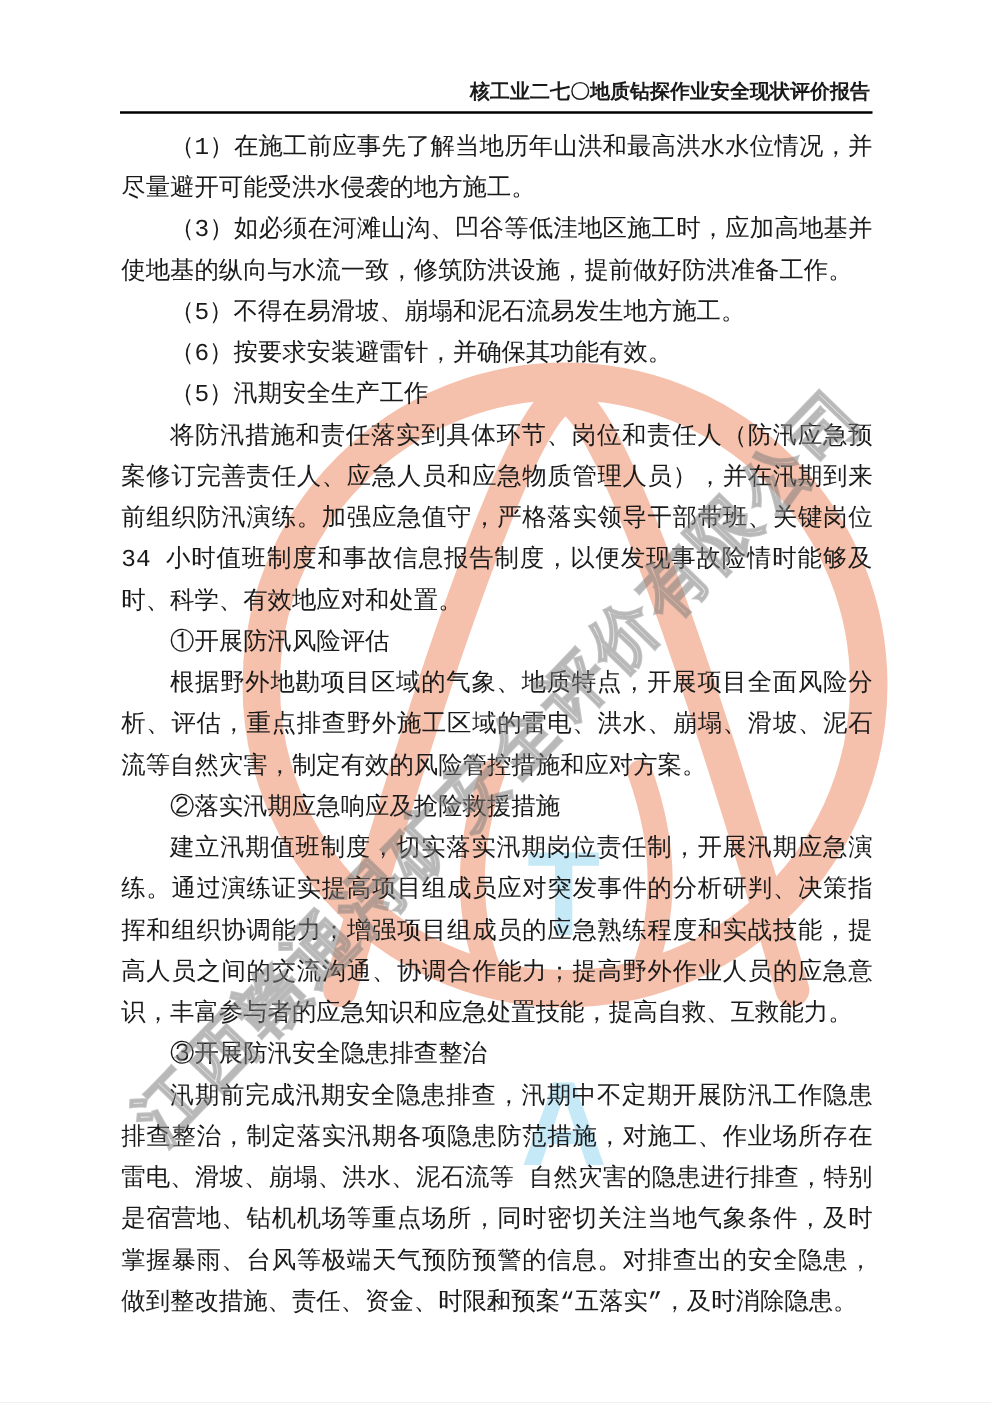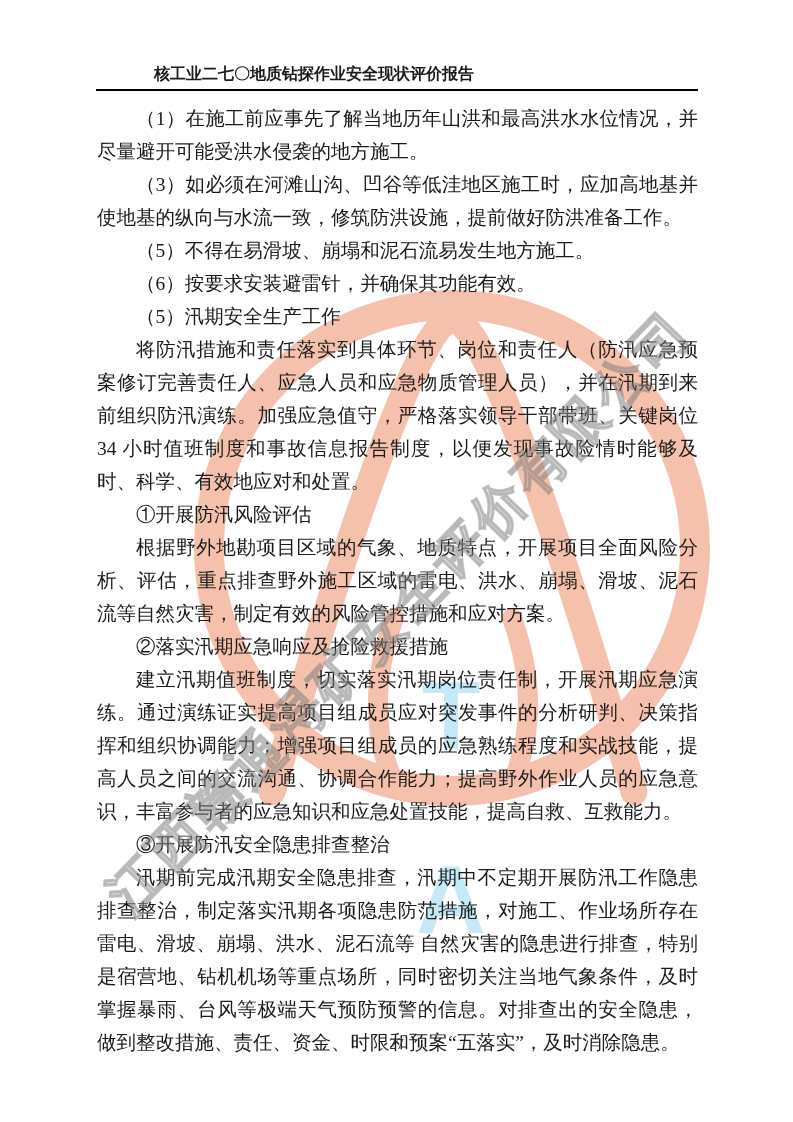--- a/index.html
+++ b/index.html
@@ -10,35 +10,36 @@
     background:#ffffff;
     overflow:hidden;
     font-family:"Liberation Serif","DejaVu Serif",serif;
     color:#1a1a1a;
   }
 
   
   .doc-header {
     position:absolute; left:96px; top:64px; width:602px;
     display:flex; justify-content:space-between; align-items:flex-end;
-    font-family:Liberation Sans, sans-serif;
+    font-family:Liberation Mono, monospace;
     font-weight:bold; font-size:16px; line-height:20px;
-    padding:0 2px 0 58px; box-sizing:border-box;
+    padding:0 2px 0 58px; box-sizing:border-box;flex-direction:column;
   }
   .doc-header-rule {
     position:absolute; left:96px; top:89px; width:602px;
     border-top:2.5px solid #000;
   }
 
   
   .doc-body {
     position:absolute; left:97px; top:102px; width:601px;
     font-size:19.5px; line-height:33px;
     text-align:justify;
     z-index:1;
+    font-family:Liberation Mono, monospace;
   }
   .doc-body p { margin:0; text-indent:2em; }
 
   
   .page-number {
     position:absolute; left:0; top:1036px; width:100%;
     text-align:center; font-size:14.5px; color:#333;
     z-index:1;
   }
 

